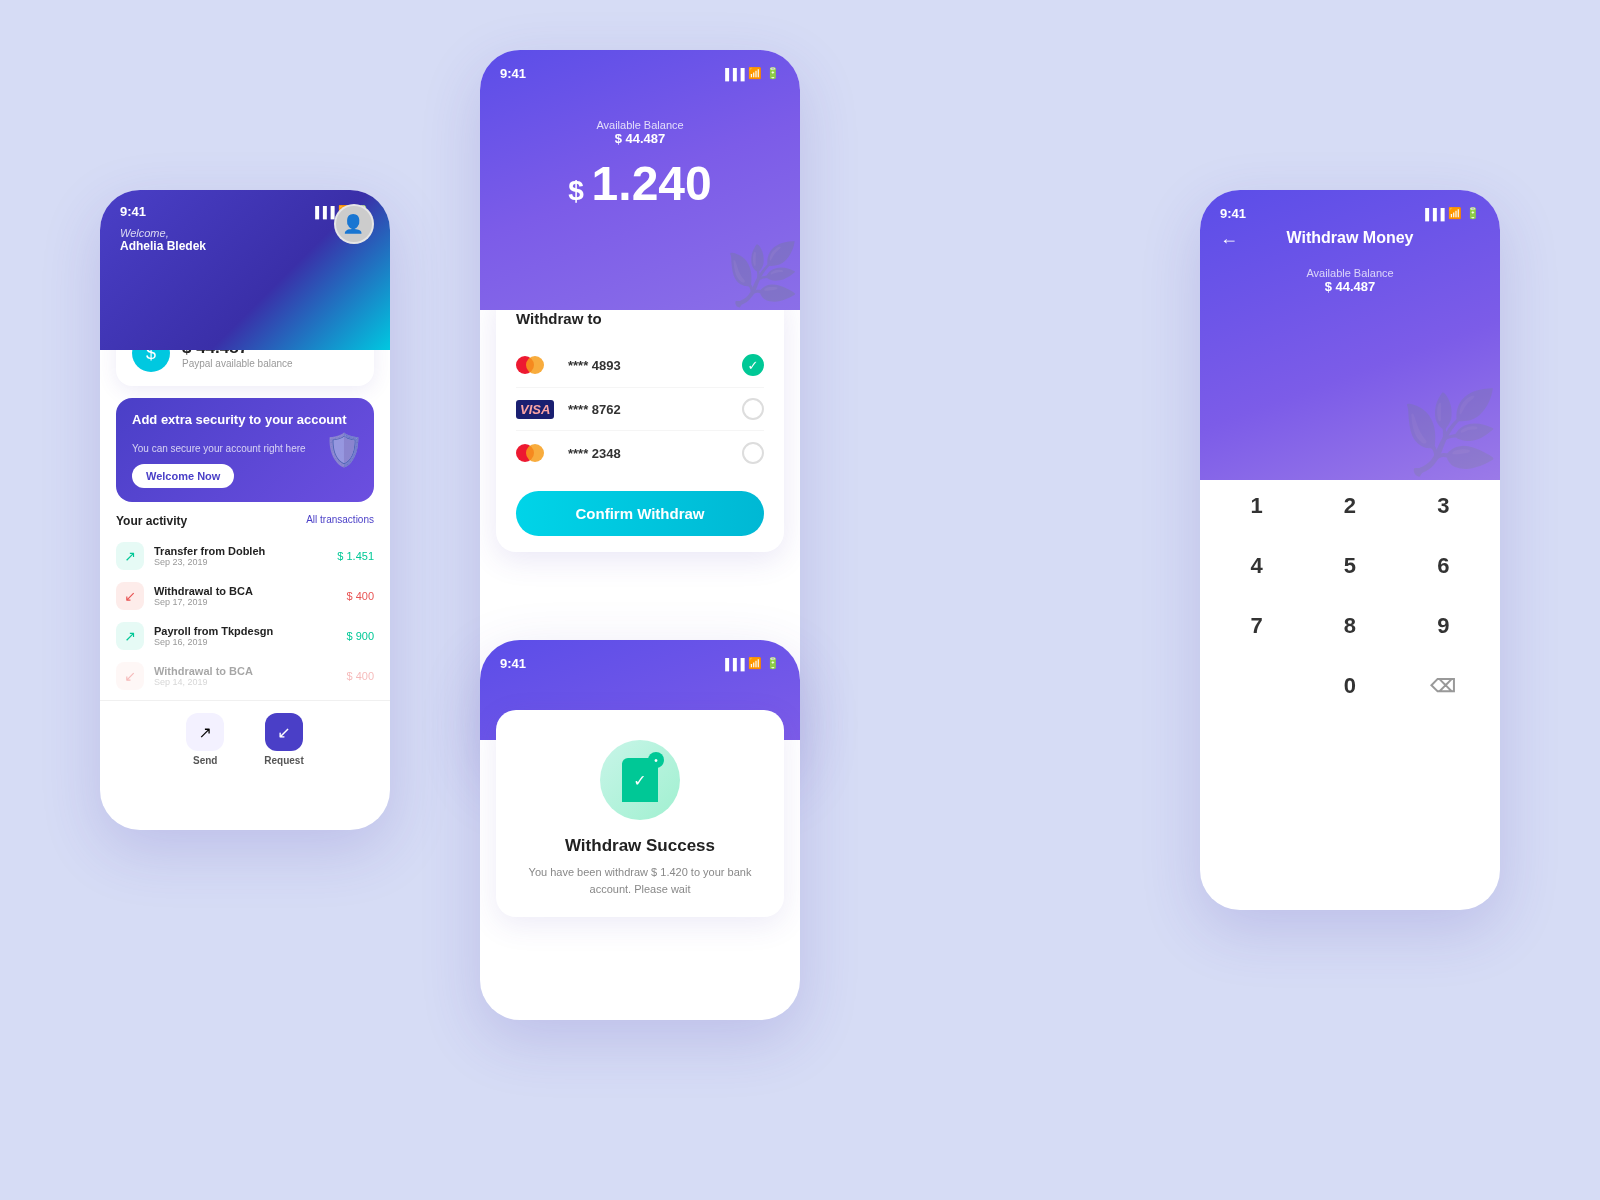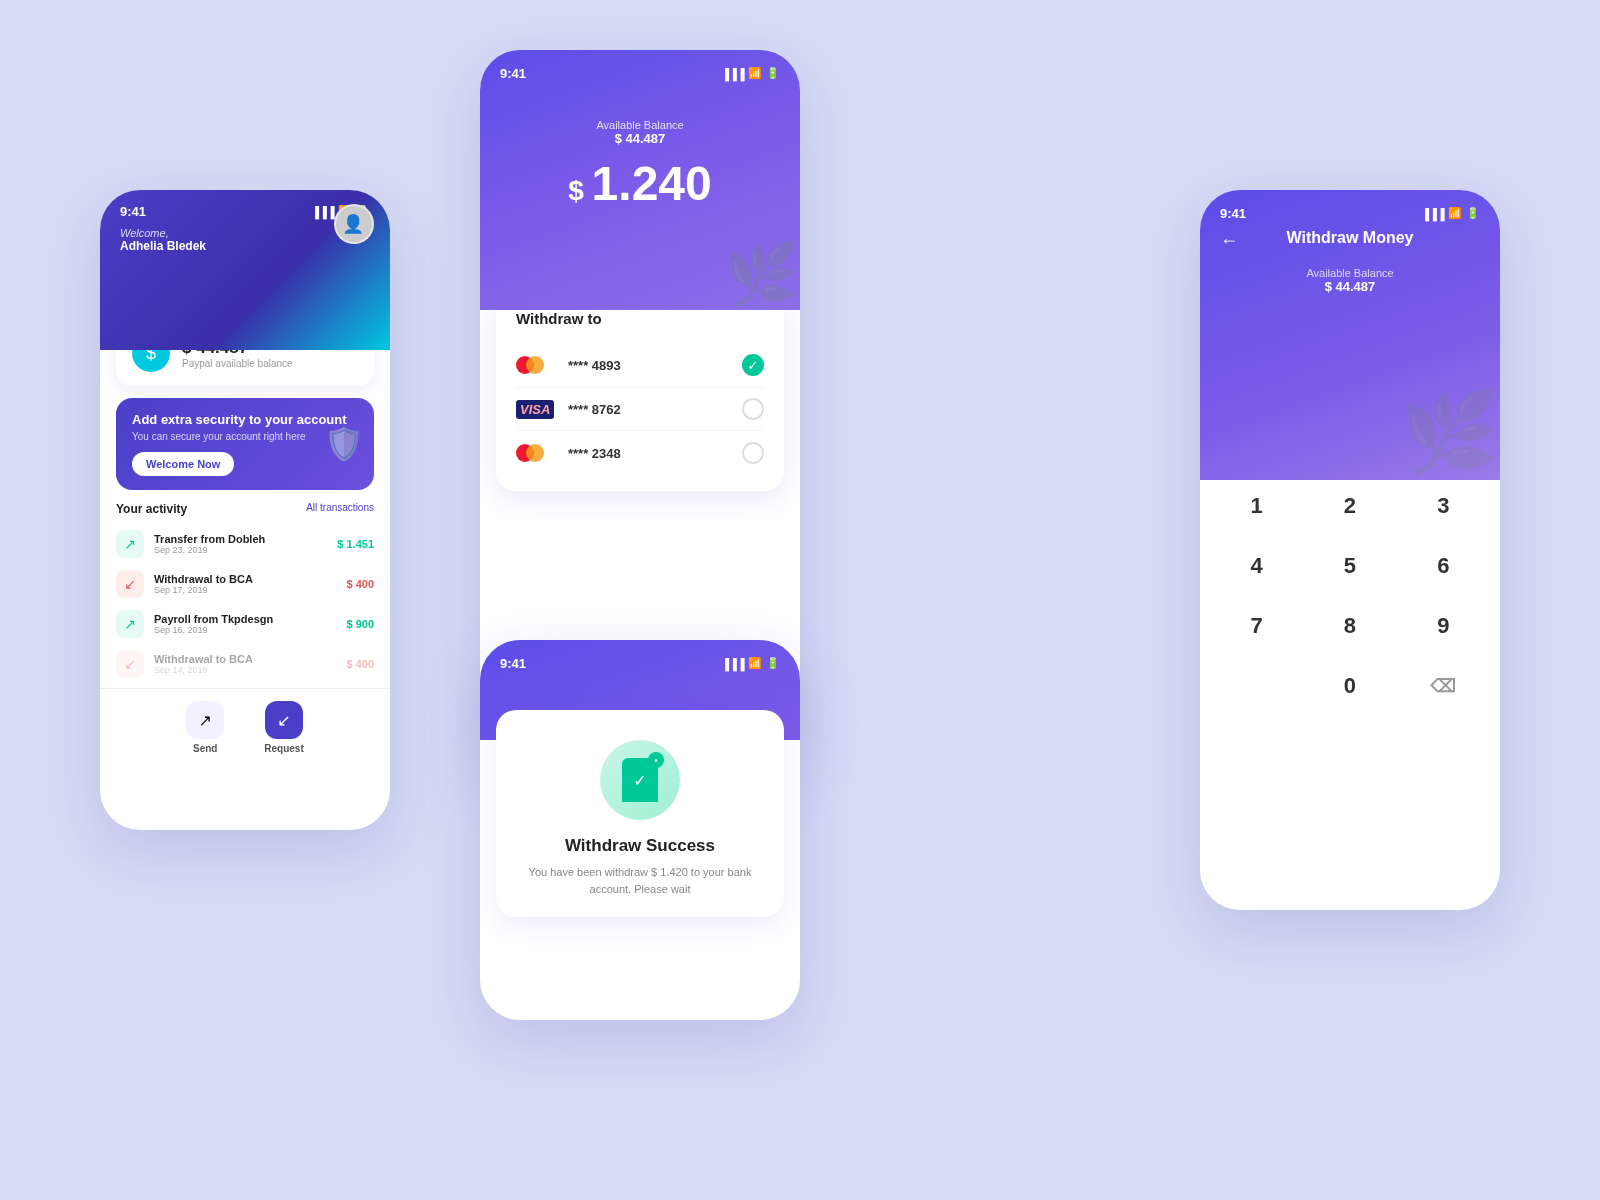--- a/index.html
+++ b/index.html
@@ -117,21 +117,21 @@
       border-radius: 16px;
       margin: 0 16px 12px 16px;
       padding: 14px 16px;
       position: relative;
       overflow: hidden;
     }
     .security-title {
       color: #fff;
       font-size: 13px;
       font-weight: 700;
-      margin-bottom: 4px;
+      margin-bottom: 16px;
     }
     .security-desc {
       color: rgba(255,255,255,0.75);
       font-size: 10px;
       margin-bottom: 10px;
     }
     .secure-btn {
       background: #fff;
       color: #4a3fc7;
       border: none;
@@ -175,21 +175,21 @@
       border-radius: 8px;
       display: flex; align-items: center; justify-content: center;
       font-size: 14px;
       flex-shrink: 0;
     }
     .tx-icon.income { background: #e6faf5; color: #00c896; }
     .tx-icon.expense { background: #fdecea; color: #e85454; }
     .tx-info { flex: 1; }
     .tx-name { font-size: 11px; font-weight: 600; color: #222; }
     .tx-date { font-size: 9px; color: #999; }
-    .tx-amount { font-size: 11px; font-weight: 700; }
+    .tx-amount { font-size: 11px; font-weight: 400; }
     .tx-amount.income { color: #00c896; }
     .tx-amount.expense { color: #e85454; }
     .phone1-footer {
       display: flex;
       justify-content: center;
       gap: 40px;
       padding: 12px 16px 16px 16px;
       border-top: 1px solid #f0f0f0;
       margin-top: 4px;
     }
@@ -607,20 +607,21 @@
 
       <div class="payment-option">
         <div class="mc-wrap">
           <div class="mc-red"></div>
           <div class="mc-yellow"></div>
         </div>
         <div class="card-number">**** 2348</div>
         <div class="radio-circle"></div>
       </div>
 
+      <button class="confirm-btn">Confirm Withdraw</button>
     </div>
   </div>
 
   <div class="phone phone3">
     <div class="phone3-header">
       <div class="phone3-status-bar">
         <span class="phone3-time">9:41</span>
         <div class="status-icons">
           <span style="color:#fff;font-size:11px;">▐▐▐</span>
           <span style="color:#fff;font-size:11px;">📶</span>

